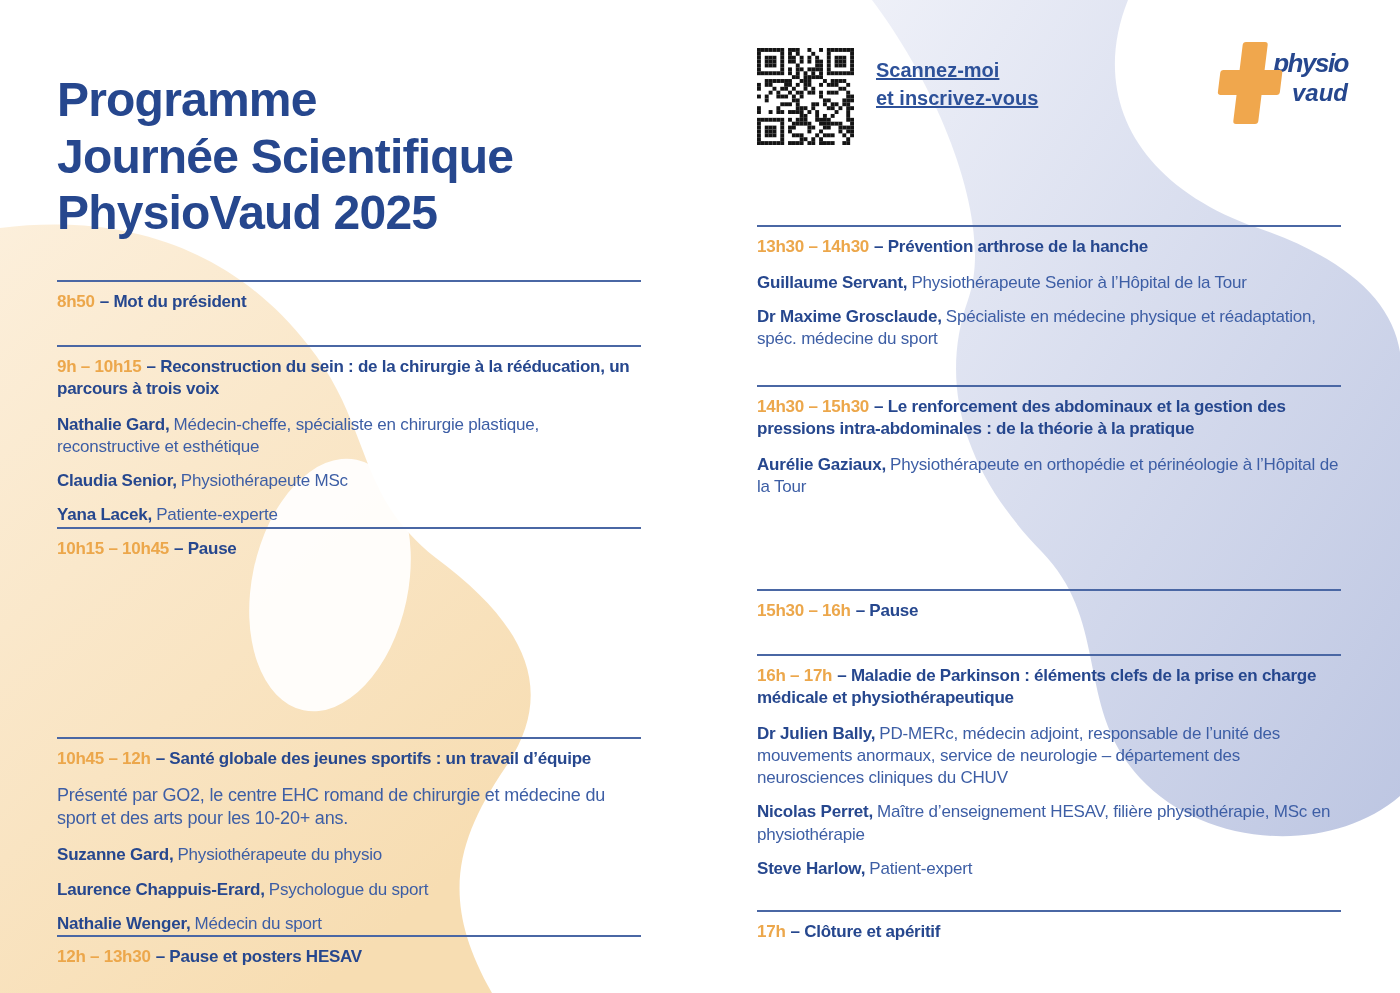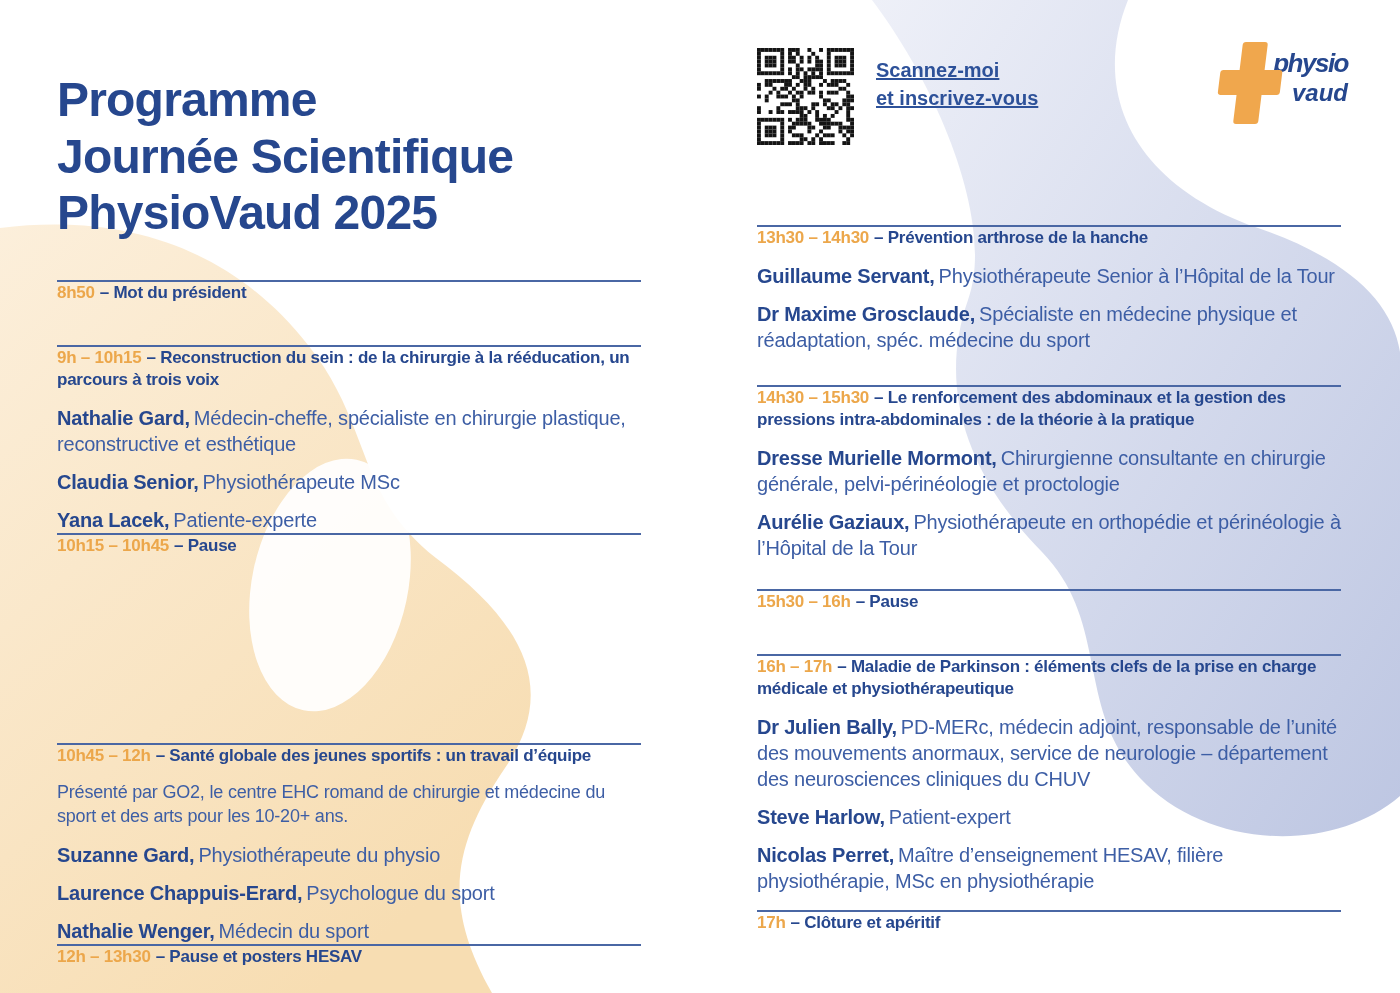--- a/index.html
+++ b/index.html
@@ -31,37 +31,37 @@
   .logo-text{margin-top:8px;}
   .brand{display:block;font-size:26px;font-weight:bold;font-style:italic;
     letter-spacing:-1.5px;line-height:1;color:var(--dark_blue,#26478E);}
   .region{display:block;text-align:right;font-size:24px;font-weight:bold;font-style:italic;
     margin-top:3px;color:var(--dark_blue,#26478E);}
 
   
   .col{position:absolute;width:584px;}
   .col-left{left:57px;top:280px;}
   .col-right{left:757px;top:225px;}
-  .slot{border-top:2px solid var(--line_blue,#4A67A4);box-sizing:border-box;}
+  .slot{border-top:2px solid var(--line_blue,#4A67A4);padding-top:9px;box-sizing:border-box;}
   .col-left  .slot:nth-child(1){min-height:65px;}
   .col-left  .slot:nth-child(2){min-height:65px;}
   .col-left  .slot:nth-child(3){min-height:210px;}
   .col-left  .slot:nth-child(4){min-height:67px;}
   .col-left  .slot:nth-child(5){min-height:223px;}
   .col-right .slot:nth-child(1){min-height:160px;}
   .col-right .slot:nth-child(2){min-height:204px;}
   .col-right .slot:nth-child(3){min-height:65px;}
   .col-right .slot:nth-child(4){min-height:256px;}
 
   .slot-head{font-size:17px;font-weight:bold;line-height:1.3;letter-spacing:-0.25px;}
   .slot-time{color:var(--accent_orange,#ECA74B);margin-right:5px;}
   .slot-title{color:var(--dark_blue,#26478E);}
   .note{margin:14px 0 0 0;font-size:18px;line-height:1.3;letter-spacing:-0.2px;
     color:var(--body_blue,#3D5EA5);}
-  .speaker{margin:12px 0 0 0;font-size:20px;line-height:1.3;letter-spacing:-0.2px;
+  .speaker{margin:12px 0 0 0;font-size:17px;line-height:1.3;letter-spacing:-0.2px;
     color:var(--body_blue,#3D5EA5);}
   .speakers .speaker:first-child{margin-top:14px;}
   .speaker strong{color:var(--dark_blue,#26478E);margin-right:4px;}
 </style>
 </head>
 <body>
 
 <div class="canvas">
 
   <svg class="bg" viewBox="0 0 1400 993" aria-hidden="true">
@@ -472,41 +472,40 @@
           <p class="speaker"><strong>Dr Maxime Grosclaude,</strong><span>Spécialiste en médecine physique et réadaptation, spéc. médecine du sport</span></p>
         </div>
   </div>
 
   <div class="slot">
     <div class="slot-head">
       <span class="slot-time">14h30 – 15h30</span><span class="slot-title">– Le renforcement des abdominaux et la gestion des pressions intra-abdominales : de la théorie à la pratique</span>
     </div>
 
     <div class="speakers">
-          <p class="speaker"><strong>Dresse Murielle Mormont,</strong><span>Chirurgienne consultante en chirurgie générale, pelvi-périnéologie et proctologie</span></p>
           <p class="speaker"><strong>Aurélie Gaziaux,</strong><span>Physiothérapeute en orthopédie et périnéologie à l’Hôpital de la Tour</span></p>
         </div>
   </div>
 
   <div class="slot">
     <div class="slot-head">
       <span class="slot-time">15h30 – 16h</span><span class="slot-title">– Pause</span>
     </div>
 
   </div>
 
   <div class="slot">
     <div class="slot-head">
       <span class="slot-time">16h – 17h</span><span class="slot-title">– Maladie de Parkinson : éléments clefs de la prise en charge médicale et physiothérapeutique</span>
     </div>
 
     <div class="speakers">
           <p class="speaker"><strong>Dr Julien Bally,</strong><span>PD-MERc, médecin adjoint, responsable de l’unité des mouvements anormaux, service de neurologie – département des neurosciences cliniques du CHUV</span></p>
+          <p class="speaker"><strong>Nicolas Perret,</strong><span>Maître d’enseignement HESAV, filière physiothérapie, MSc en physiothérapie</span></p>
           <p class="speaker"><strong>Steve Harlow,</strong><span>Patient-expert</span></p>
-          <p class="speaker"><strong>Nicolas Perret,</strong><span>Maître d’enseignement HESAV, filière physiothérapie, MSc en physiothérapie</span></p>
         </div>
   </div>
 
   <div class="slot">
     <div class="slot-head">
       <span class="slot-time">17h</span><span class="slot-title">– Clôture et apéritif</span>
     </div>
 
   </div>
 </div>

